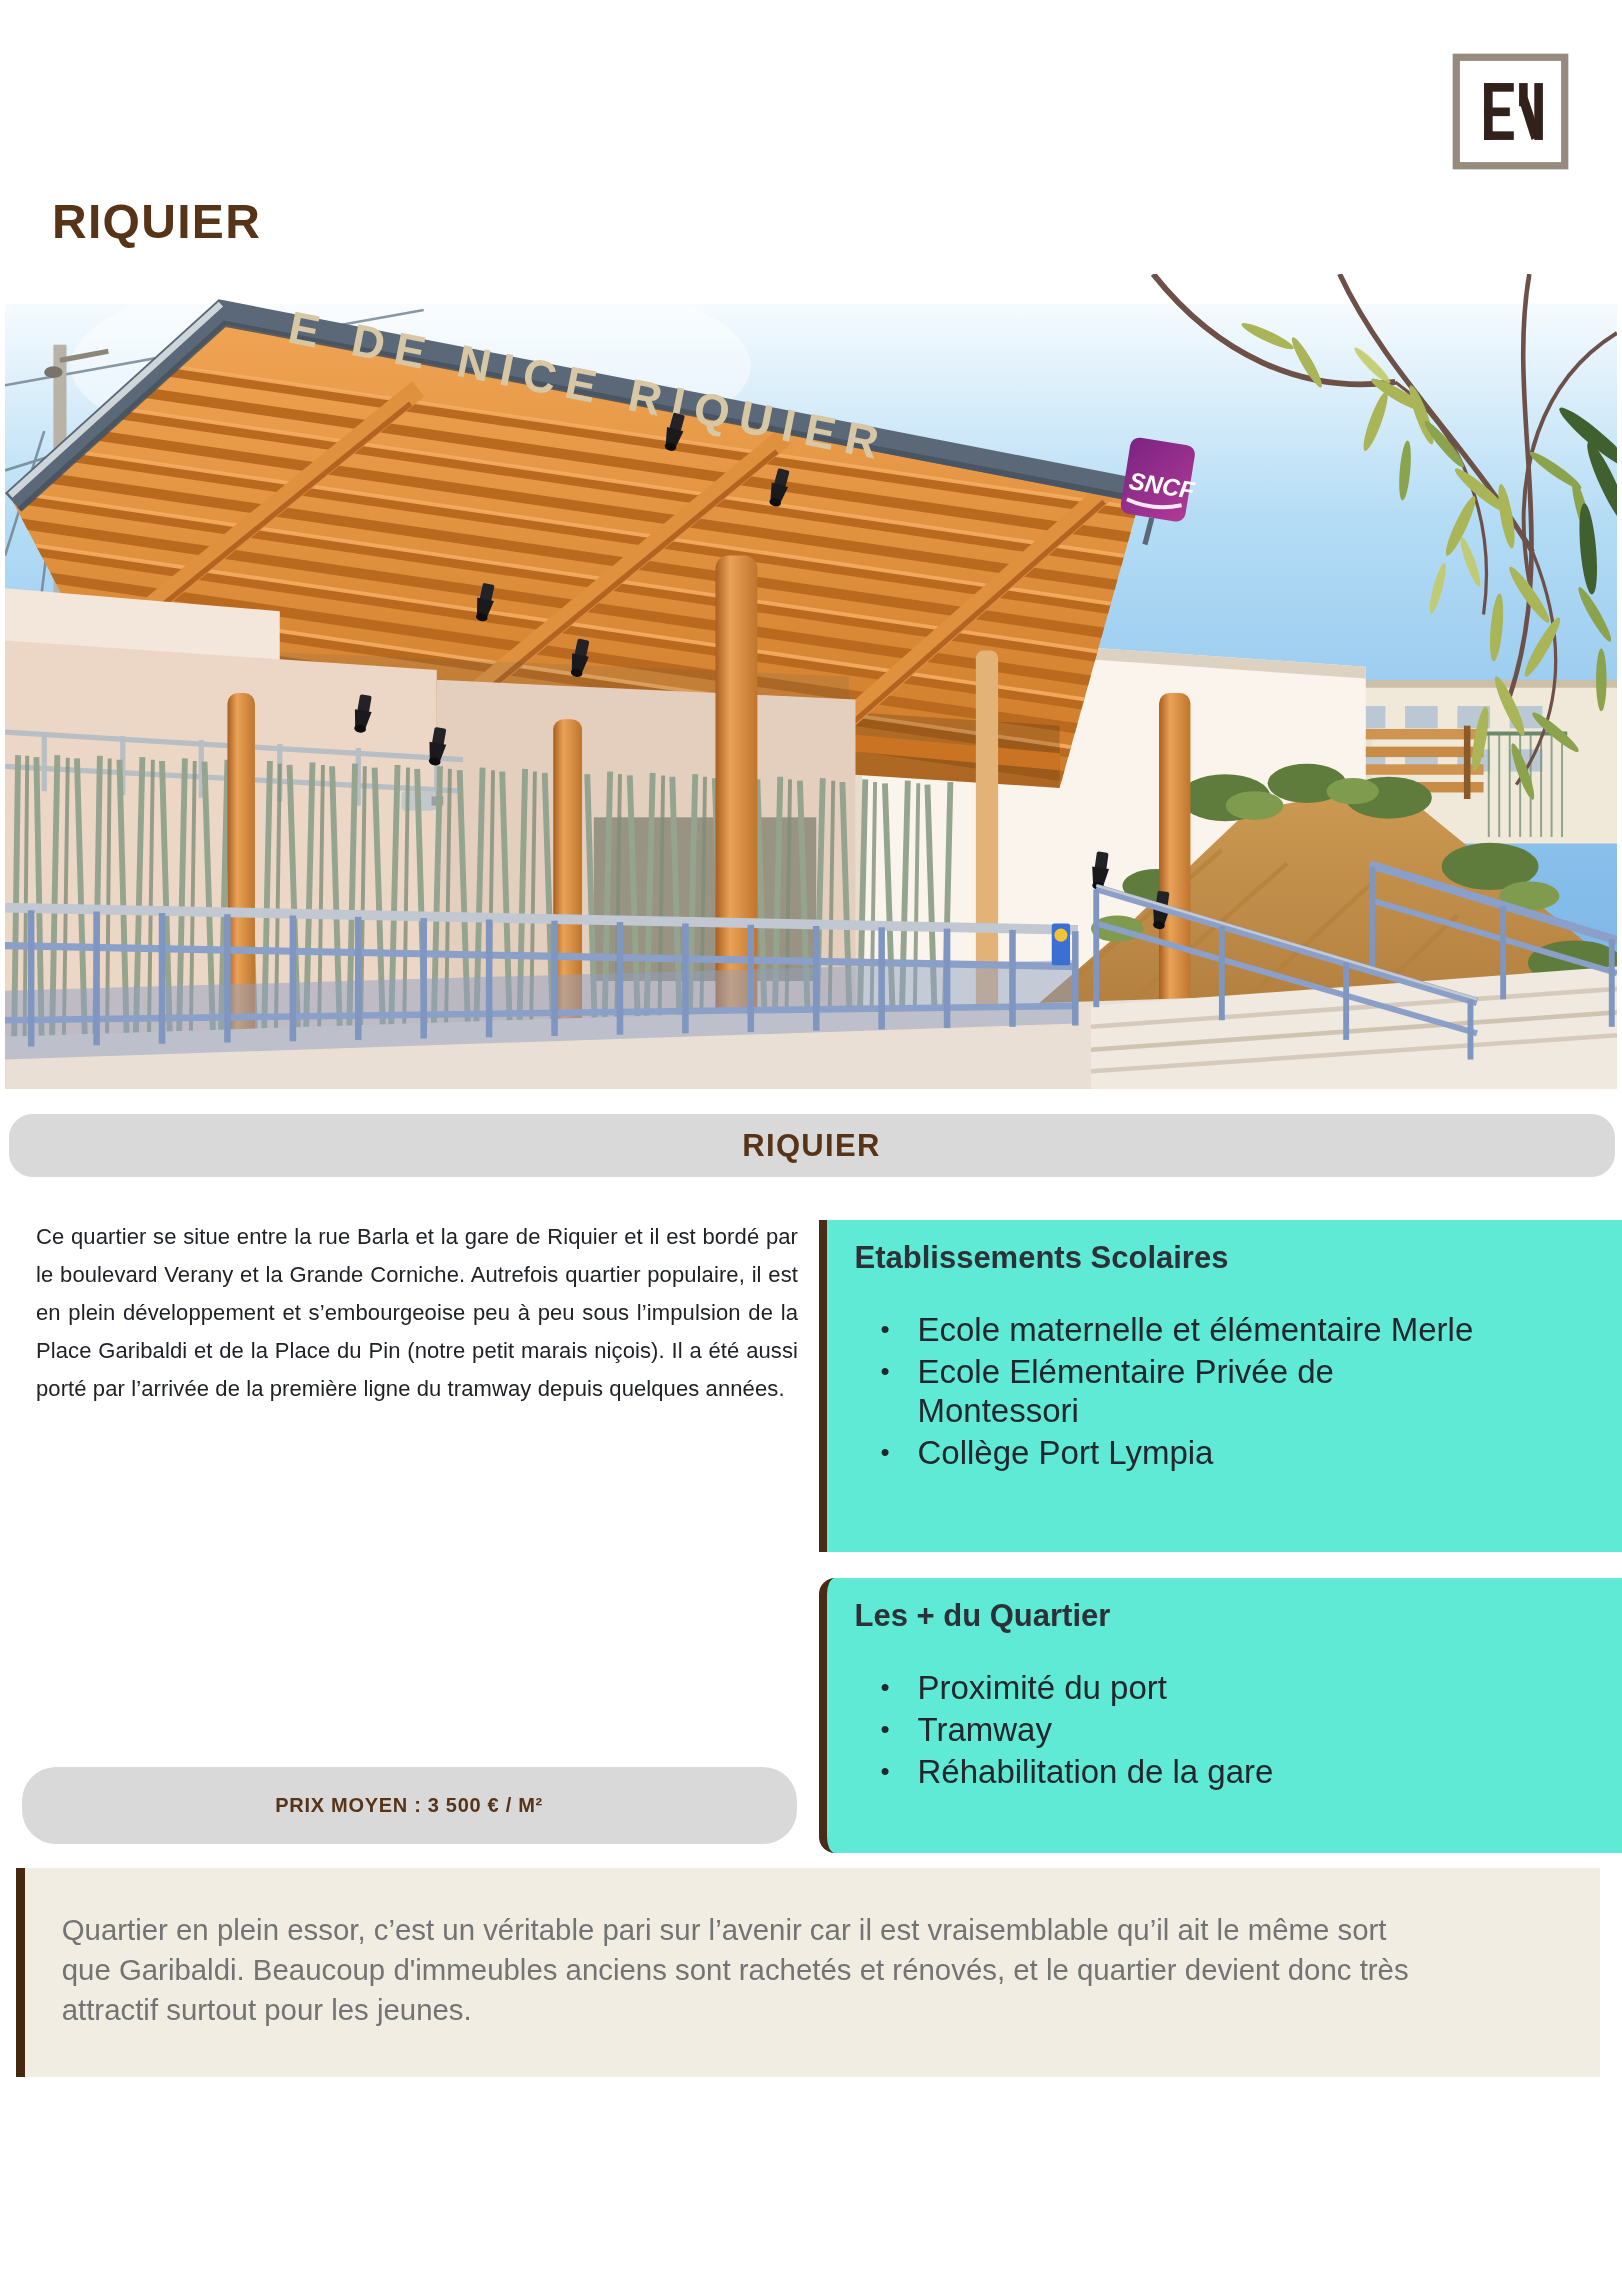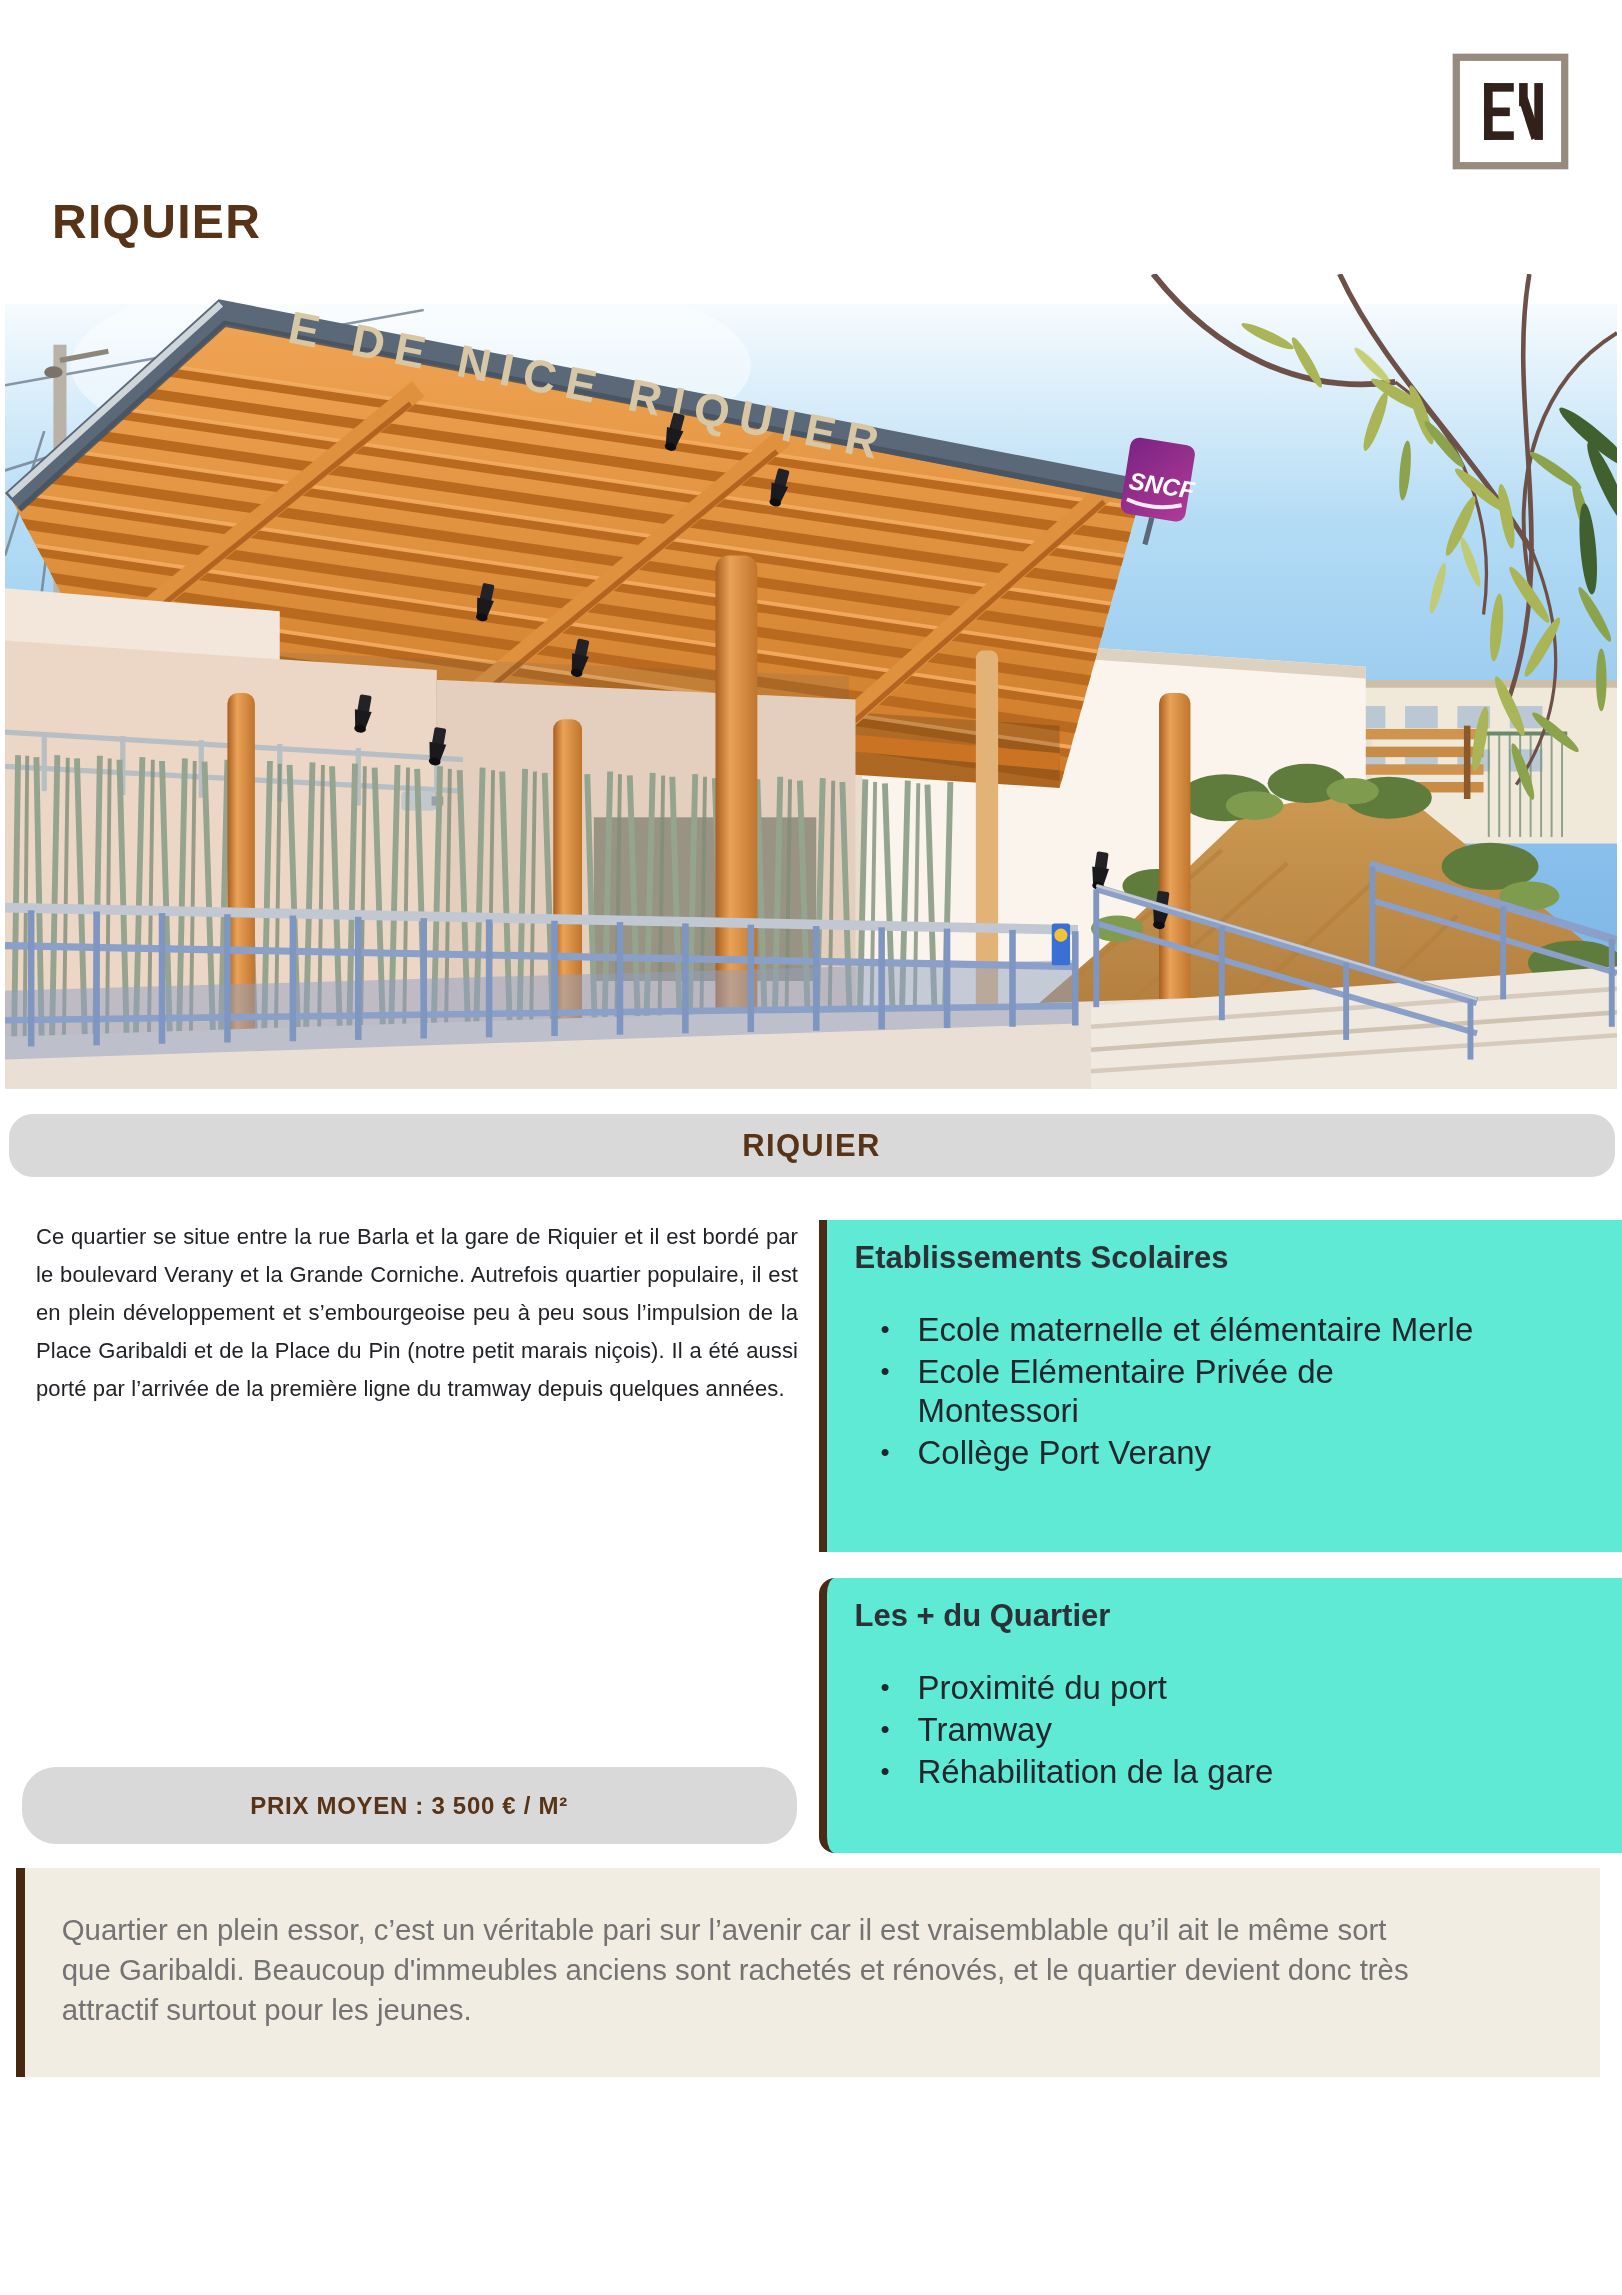--- a/index.html
+++ b/index.html
@@ -27,21 +27,21 @@
   .side-section h3{margin:19.6px 26px 0 27.5px;font-size:31px;font-weight:800;color:#2c3137;}
   .side-section ul{list-style:none;margin:34px 0 0 0;padding:0 26px 0 27.5px;}
   .side-section li{position:relative;max-width:563px;padding-left:63px;font-size:33px;
                    line-height:39px;color:#23262c;margin-bottom:3.3px;}
   .side-section li::before{content:"•";position:absolute;left:26px;top:0;font-size:26px;
                            color:#23262c;}
   
   .price-banner{position:absolute;left:21.6px;top:1767px;width:775px;height:77px;
                 background:#d9d9d9;border-radius:34px;display:flex;align-items:center;
                 justify-content:center;}
-  .price-banner span{font-size:24px;font-weight:800;letter-spacing:0.7px;color:#573418;}
+  .price-banner span{font-size:20px;font-weight:800;letter-spacing:0.7px;color:#573418;}
   
   .note{position:absolute;left:15.7px;top:1868px;width:1584px;min-height:209px;
         background:#f2ede3;border-left:9.8px solid #45280f;box-sizing:border-box;
         padding:42px 170px 39px 37px;}
   .note p{margin:0;font-size:29.4px;line-height:40px;color:#737373;}
 </style>
 </head>
 <body>
 
 <div class="page">
@@ -453,21 +453,21 @@
     <span>RIQUIER</span>
   </div>
 
   <p class="description">Ce quartier se situe entre la rue Barla et la gare de Riquier et il est bordé par le boulevard Verany et la Grande Corniche. Autrefois quartier populaire, il est en plein développement et s’embourgeoise peu à peu sous l’impulsion de la Place Garibaldi et de la Place du Pin (notre petit marais niçois). Il a été aussi porté par l’arrivée de la première ligne du tramway depuis quelques années.</p>
 
   <section class="side-section section-schools">
     <h3>Etablissements Scolaires</h3>
     <ul>
         <li>Ecole maternelle et élémentaire Merle</li>
         <li>Ecole Elémentaire Privée de Montessori</li>
-        <li>Collège Port Verany</li>
+        <li>Collège Port Lympia</li>
       </ul>
   </section>
 
   <section class="side-section section-pluses">
     <h3>Les + du Quartier</h3>
     <ul>
         <li>Proximité du port</li>
         <li>Tramway</li>
         <li>Réhabilitation de la gare</li>
       </ul>

